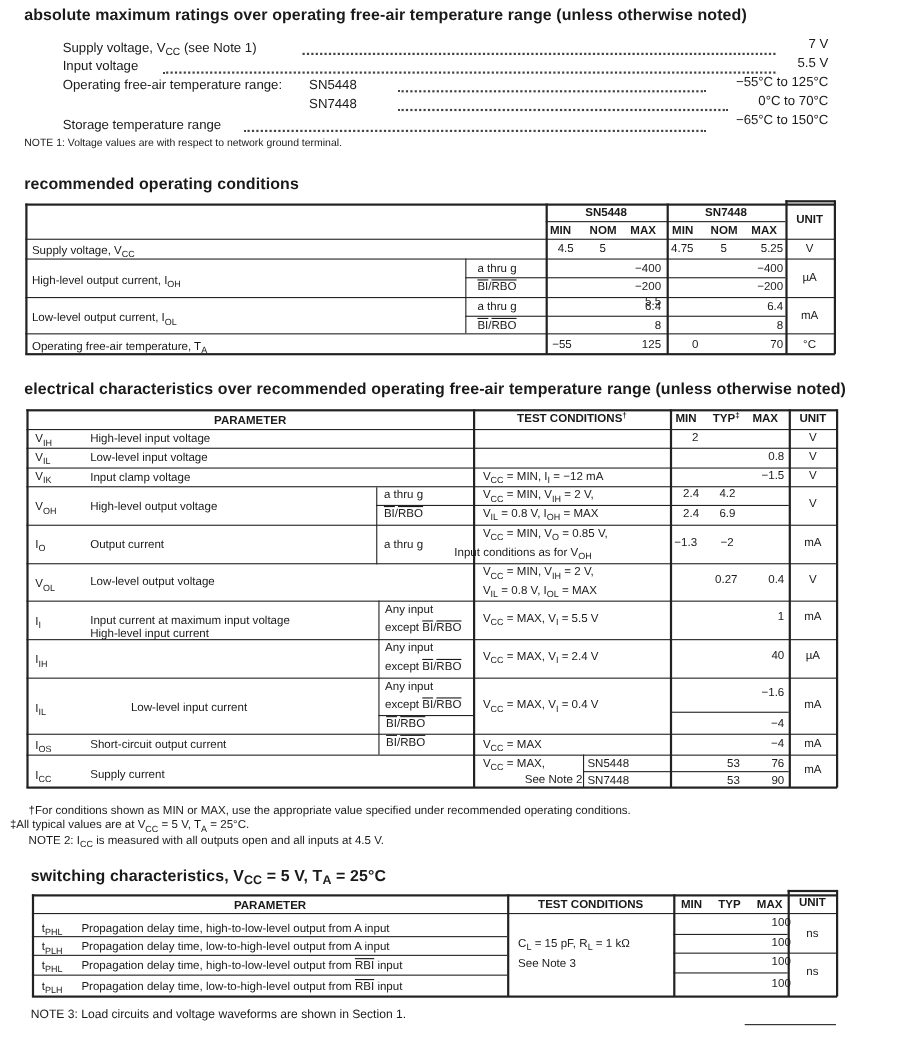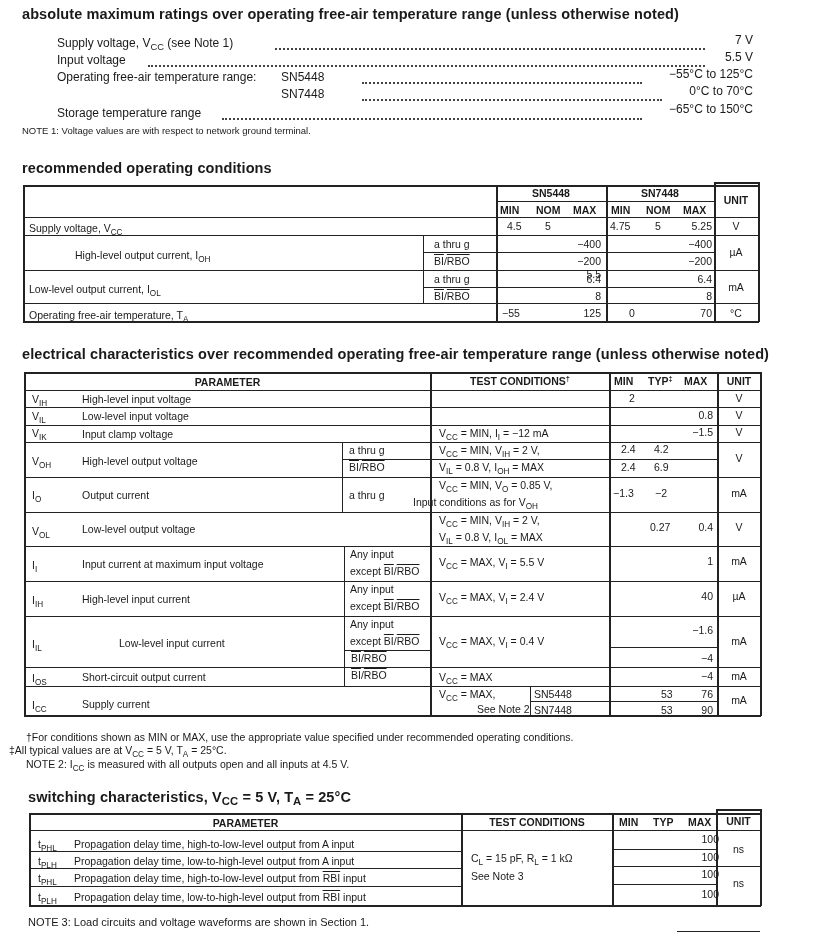--- a/index.html
+++ b/index.html
@@ -83,21 +83,21 @@
 
   <div class="c" style="left:29px;top:222px;"><span>Supply voltage, V</span><sub>CC</sub></div>
   <div class="c" style="left:507px;top:220px;">4.5</div>
   <div class="c" style="left:545px;top:220px;">5</div>
   <div class="c r" style="right:218px;top:220px;margin-top:48px;">5.5</div>
   <div class="c" style="left:610px;top:220px;">4.75</div>
   <div class="c" style="left:655px;top:220px;">5</div>
   <div class="c r" style="right:107px;top:220px;">5.25</div>
   <div class="c ctr" style="left:714px;width:44px;top:220px;">V</div>
 
-  <div class="c" style="left:29px;top:249px;margin-left:46px;"><span>High-level output current, I</span><sub>OH</sub></div>
+  <div class="c" style="left:29px;top:249px;"><span>High-level output current, I</span><sub>OH</sub></div>
   <div class="c" style="left:434px;top:238px;">a thru g</div>
   <div class="c" style="left:434px;top:255px;"><span class="ol">BI</span>/<span class="ol">RBO</span></div>
   <div class="c r" style="right:218px;top:238px;">−400</div>
   <div class="c r" style="right:107px;top:238px;">−400</div>
   <div class="c r" style="right:218px;top:255px;">−200</div>
   <div class="c r" style="right:107px;top:255px;">−200</div>
   <div class="c ctr" style="left:714px;width:44px;top:246px;">µA</div>
 
   <div class="c" style="left:29px;top:283px;"><span>Low-level output current, I</span><sub>OL</sub></div>
   <div class="c" style="left:434px;top:273px;">a thru g</div>
@@ -202,21 +202,21 @@
 
   <div class="c t11" style="left:32px;top:559px;"><span>I</span><sub>I</sub></div>
   <div class="c" style="left:82px;top:558px;">Input current at maximum input voltage</div>
   <div class="c" style="left:350px;top:548px;">Any input</div>
   <div class="c t10" style="left:350px;top:565px;"><span>except </span><span class="ol">BI</span>/<span class="ol">RBO</span></div>
   <div class="c" style="left:439px;top:556px;">V<sub>CC</sub> = MAX,   V<sub>I</sub> = 5.5 V</div>
   <div class="c r" style="right:106px;top:555px;">1</div>
   <div class="c ctr" style="left:718px;width:42px;top:555px;">mA</div>
 
   <div class="c t11" style="left:32px;top:594px;"><span>I</span><sub>IH</sub></div>
-  <div class="c" style="left:82px;top:593px;text-align:right;">High-level input current</div>
+  <div class="c" style="left:82px;top:570px;text-align:right;">High-level input current</div>
   <div class="c" style="left:350px;top:583px;">Any input</div>
   <div class="c t10" style="left:350px;top:600px;"><span>except </span><span class="ol">BI</span>/<span class="ol">RBO</span></div>
   <div class="c" style="left:439px;top:591px;">V<sub>CC</sub> = MAX,   V<sub>I</sub> = 2.4 V</div>
   <div class="c r" style="right:106px;top:590px;">40</div>
   <div class="c ctr" style="left:718px;width:42px;top:590px;">µA</div>
 
   <div class="c t11" style="left:32px;top:638px;"><span>I</span><sub>IL</sub></div>
   <div class="c" style="left:83px;top:637px;margin-left:36px;">Low-level input current</div>
   <div class="c" style="left:350px;top:618px;">Any input</div>
   <div class="c t10" style="left:350px;top:635px;"><span>except </span><span class="ol">BI</span>/<span class="ol">RBO</span></div>

